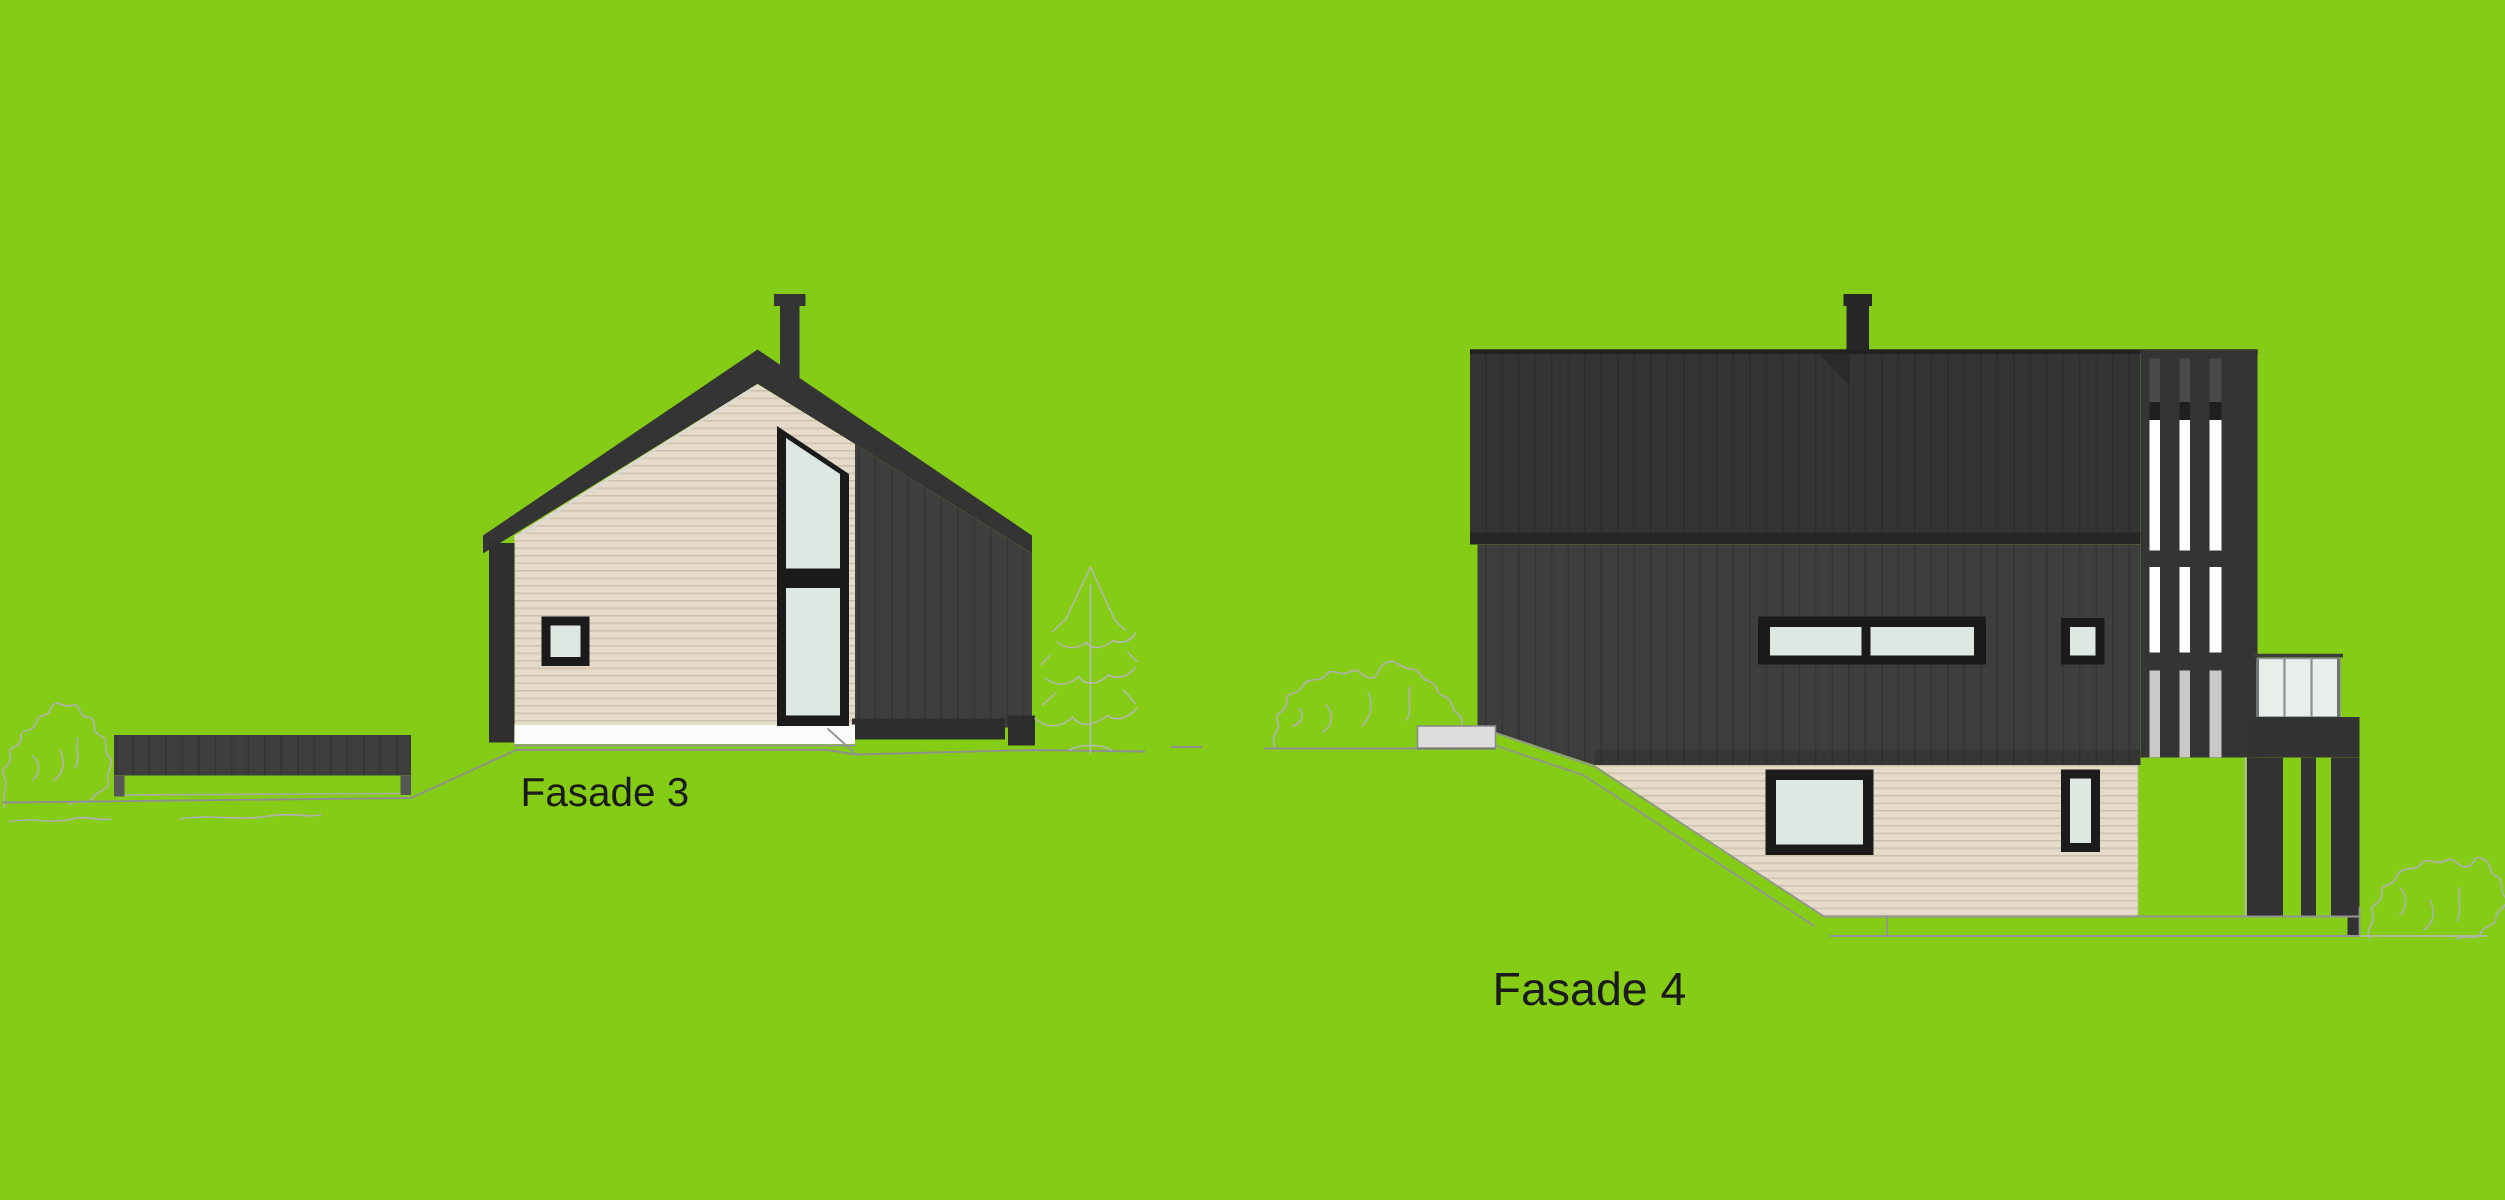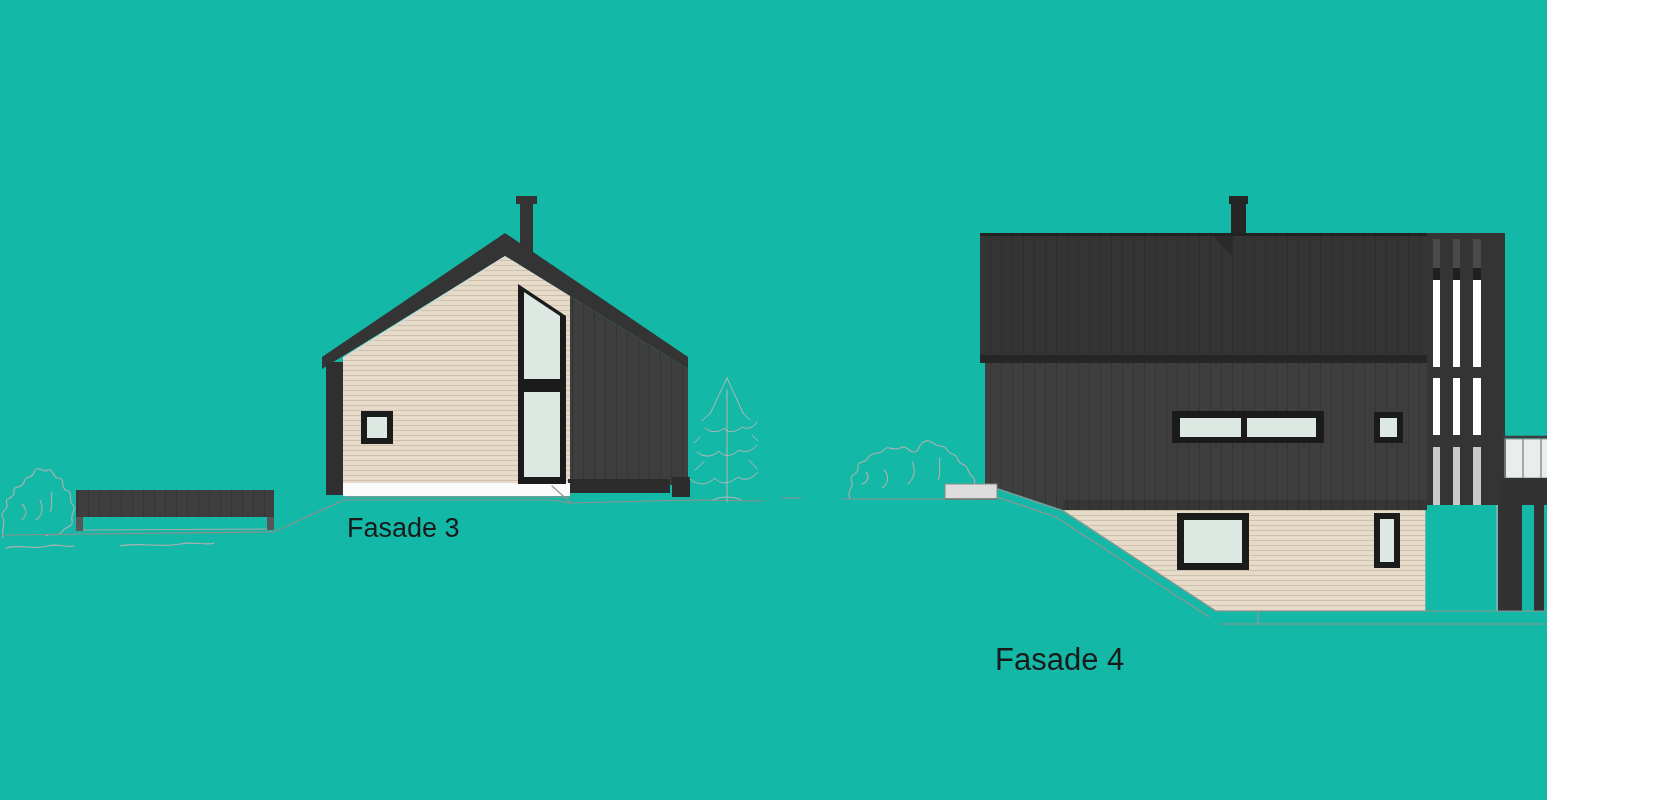--- a/index.html
+++ b/index.html
@@ -1,16 +1,16 @@
 <!DOCTYPE html>
 <html><head>
 <meta charset="utf-8">
 <style>
   html,body{margin:0;padding:0;background:#ffffff;}
-  #canvas-wrap{position:relative;width:1547px;height:800px;background:#14b8a6;overflow:hidden;}
+  #canvas-wrap{position:relative;width:1670px;height:800px;background:#84cc16;overflow:hidden;}
   svg{display:block;}
   text.caption{font-family:"Liberation Sans", sans-serif;fill:#1a1a1a;}
   .sketch{fill:none;stroke:#b0b0b0;stroke-width:1.1;stroke-linecap:round;stroke-linejoin:round;}
   .tree{fill:none;stroke:#b7b7b7;stroke-width:1;stroke-linecap:round;stroke-linejoin:round;}
   .groundline{fill:none;stroke:#8f8f8f;stroke-width:1.2;stroke-linecap:round;}
   .foundline{fill:none;stroke:#949494;stroke-width:1.2;stroke-linecap:round;}
   .thinline{fill:none;stroke:#bbbbbb;stroke-width:1;}
 </style>
 </head>
 <body>

